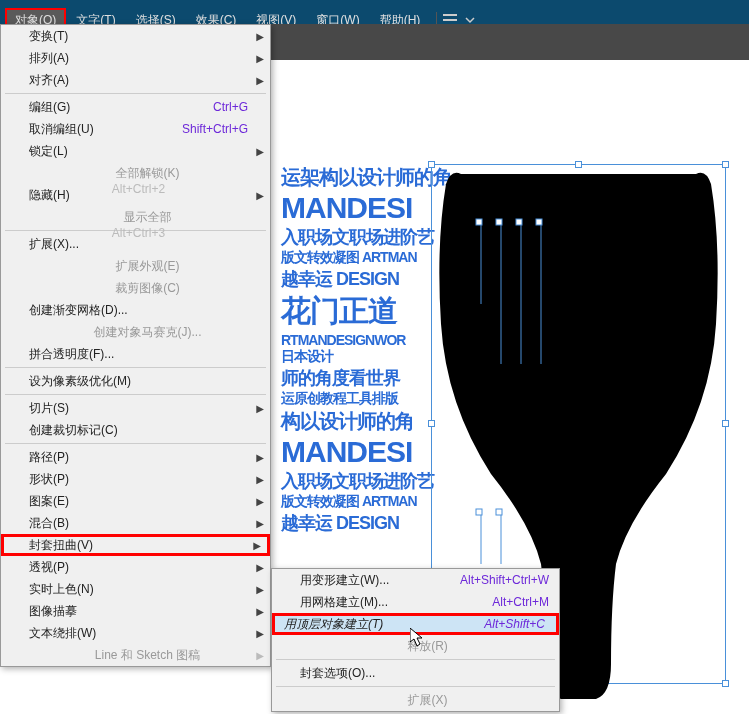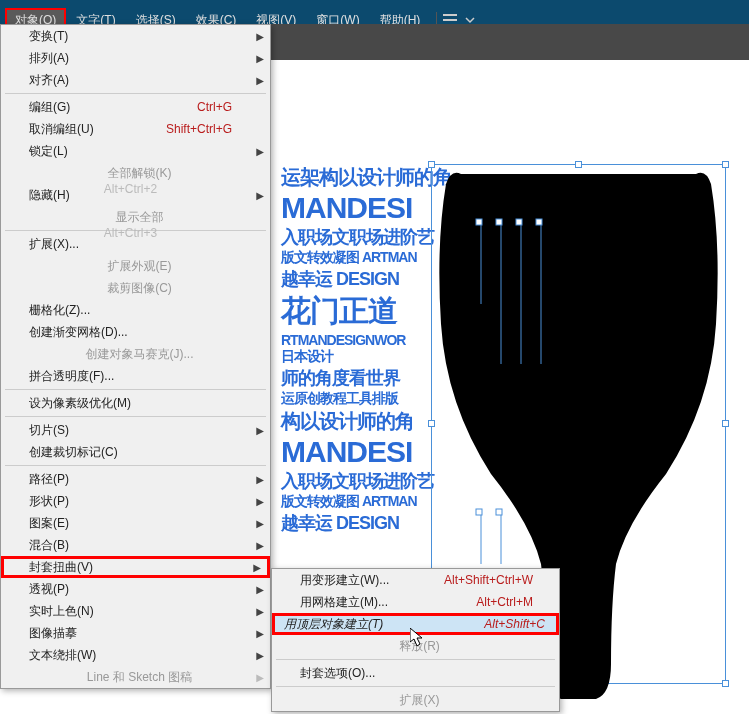--- a/index.html
+++ b/index.html
@@ -5,24 +5,24 @@
 * { margin: 0; padding: 0; box-sizing: border-box; font-family: "Microsoft YaHei", sans-serif; }
 body { width: 749px; height: 714px; background: #fff; overflow: hidden; position: relative; }
 .menubar { background: #0c4a6e; height: 40px; display: flex; align-items: center; padding-left: 5px; }
 .menubar-item { color: #e0e0e0; font-size: 12px; padding: 4px 10px; cursor: pointer; }
 .menubar-item.active { background: #5a5a5a; border: 2px solid red; padding: 2px 8px; }
 .divider-bar { width: 1px; height: 16px; background: #555; margin: 0 6px; }
 .bar-icons { display: flex; gap: 8px; align-items: center; }
 .bar-icons svg { display: block; }
 
 .dropdown { position: absolute; left: 0; top: 24px; width: 271px; background: #f0f0f0; border: 1px solid #999; box-shadow: 2px 2px 6px rgba(0,0,0,.3); z-index: 10; }
-.menu-item { display: flex; align-items: center; padding: 3px 20px 3px 28px; font-size: 12px; color: #222; position: relative; height: 22px; }
+.menu-item { display: flex; align-items: center; padding: 3px 4px 3px 28px; font-size: 12px; color: #222; position: relative; height: 22px; }
 .menu-item.disabled { color: #999; flex-direction: column; }
 .menu-label { flex: 1; }
-.menu-shortcut { color: #b91c1c; margin-right: 18px; }
+.menu-shortcut { color: #6d28d9; margin-right: 18px; }
 .menu-item.disabled .menu-shortcut { color: #bbb; }
 .arrow { position: absolute; right: 6px; top: 50%; transform: translateY(-50%); font-size: 10px; color: #444; }
 .menu-item.disabled .arrow { color: #bbb; }
 .sep { height: 1px; background: #ccc; margin: 2px 4px; }
 .menu-item.hl { border: 3px solid red; padding: 0 5px 0 25px; }
 .menu-item.hl-sub { background: #cde4f5; border: 3px solid red; padding: 0 5px 0 9px; font-style: italic; }
 
 .submenu { position: absolute; left: 271px; top: 568px; width: 289px; background: #f0f0f0; border: 1px solid #999; box-shadow: 2px 2px 6px rgba(0,0,0,.3); z-index: 11; }
 .submenu .menu-shortcut { margin-right: 6px; }
 
@@ -107,23 +107,20 @@
     <div class="menu-item">
       <span class="menu-label">扩展(X)...</span>
     </div>
     <div class="menu-item disabled">
       <span class="menu-label">扩展外观(E)</span>
     </div>
     <div class="menu-item disabled">
       <span class="menu-label">裁剪图像(C)</span>
     </div>
     <div class="menu-item">
-      <span class="menu-label">栅格化(Z)...</span>
-    </div>
-    <div class="menu-item">
       <span class="menu-label">创建渐变网格(D)...</span>
     </div>
     <div class="menu-item disabled">
       <span class="menu-label">创建对象马赛克(J)...</span>
     </div>
     <div class="menu-item">
       <span class="menu-label">拼合透明度(F)...</span>
     </div>
     <div class="sep"></div>
     <div class="menu-item">

